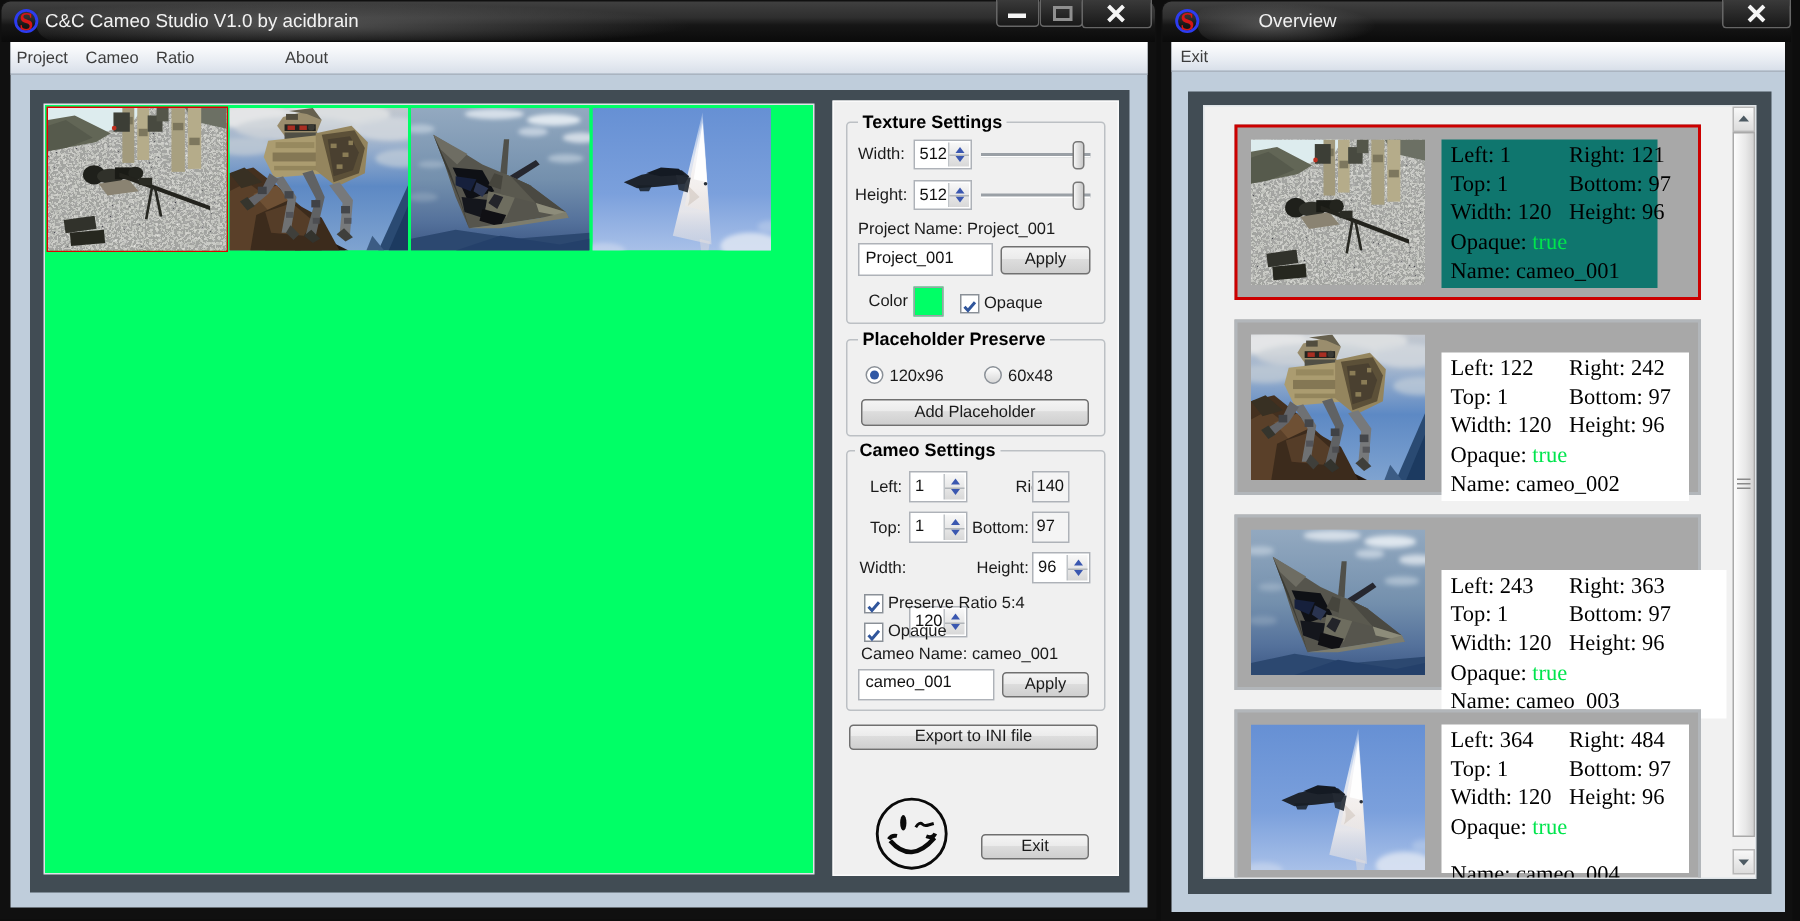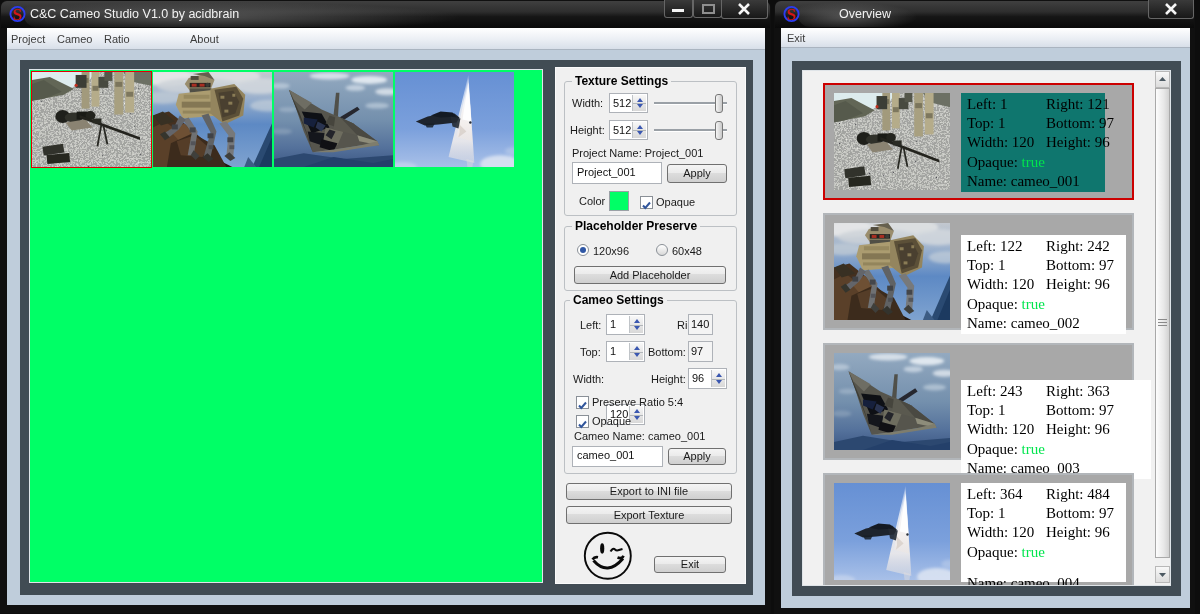--- a/index.html
+++ b/index.html
@@ -167,21 +167,20 @@
         <path d="M2 5.5 L4.3 8 L9 2.5" fill="none" stroke="#31569c" stroke-width="2"></path>
       </svg></div>
 <div class="lbl" style="left:592px;top:415px;">Opaque</div>
 <div class="lbl" style="left:574px;top:430px;">Cameo Name: cameo_001</div>
 <div class="abs" style="left:572px;top:446px;width:89px;height:19px;background:#fff;border:1px solid #aeb2b8;">
       <span style="position:absolute;left:4px;top:2px;font-size:11px;color:#111;">cameo_001</span>
     </div>
 <div class="btn" style="left:668px;top:448px;width:56px;height:15px;line-height:15px;">Apply</div>
 
 <div class="btn" style="left:566px;top:483px;width:164px;height:15px;line-height:15px;">Export to INI file</div>
-<div class="btn" style="left:566px;top:506px;width:164px;height:16px;line-height:16px;">Export Texture</div>
 
 <svg class="abs" style="left:583px;top:531px" width="50" height="50" viewBox="0 0 50 50">
   <circle cx="24.8" cy="24.8" r="23" fill="none" stroke="#0a0a0a" stroke-width="1.9"></circle>
   <ellipse cx="19.2" cy="17.5" rx="2.1" ry="5.2" fill="#0a0a0a"></ellipse>
   <path d="M27.5 20.5 q2.5 -4 4.5 -2 q1.5 1.5 4 0.5 l3.5 -1" fill="none" stroke="#0a0a0a" stroke-width="2"></path>
   <path d="M9.5 28.5 q2 -3 5.5 -2.2" fill="none" stroke="#0a0a0a" stroke-width="2.6"></path>
   <path d="M34.5 26.5 q4.5 1.8 6 -1.8" fill="none" stroke="#0a0a0a" stroke-width="2.6"></path>
   <path d="M10.5 29.5 q14 16 29.5 -2" fill="none" stroke="#0a0a0a" stroke-width="3"></path>
 </svg>
 <div class="btn" style="left:654px;top:556px;width:70px;height:15px;line-height:15px;">Exit</div>

